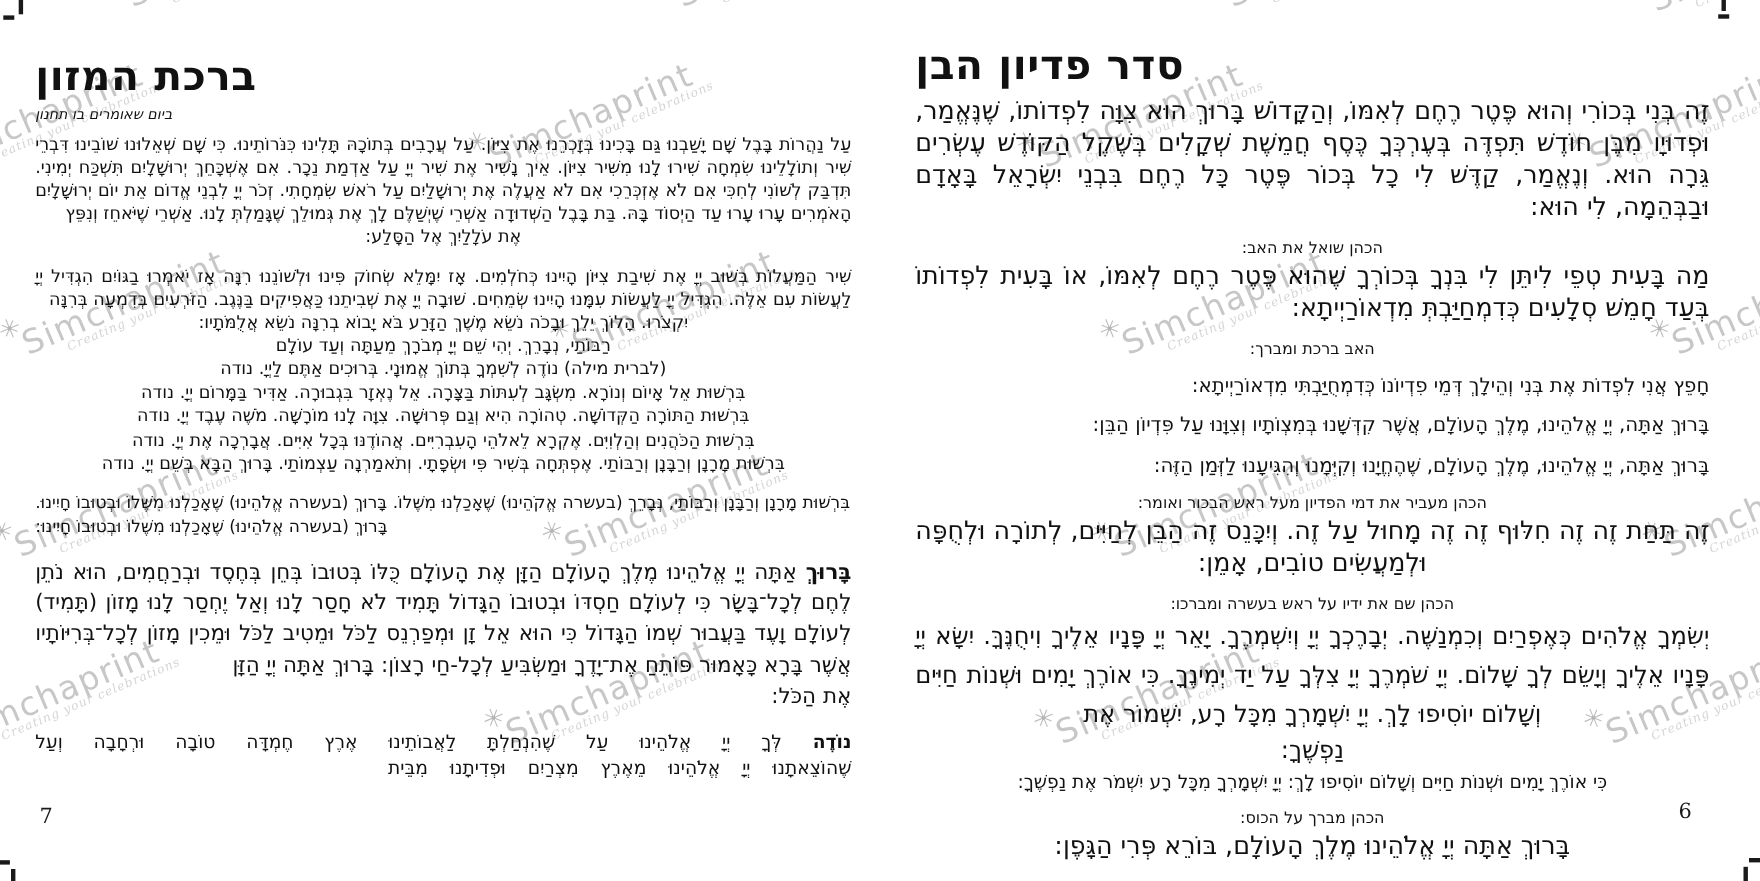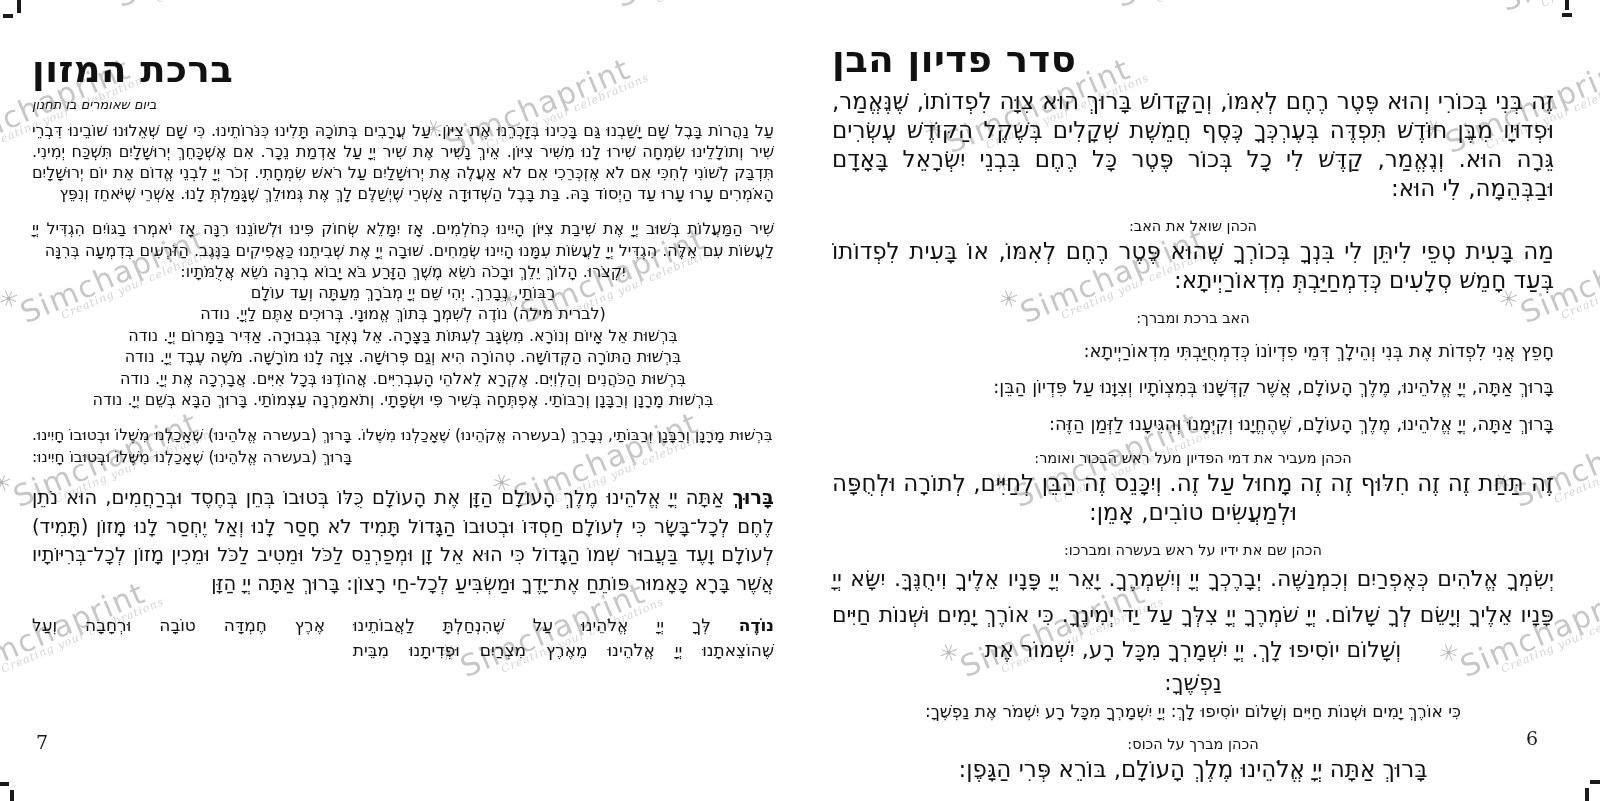--- a/index.html
+++ b/index.html
@@ -89,35 +89,37 @@
 
   <p class="instr">הכהן מברך על הכוס:</p>
   <p class="r-main t-center">בָּרוּךְ אַתָּה יְיָ אֱלֹהֵינוּ מֶלֶךְ הָעוֹלָם, בּוֹרֵא פְּרִי הַגָּפֶן:</p>
 </section>
 
 <section class="page" id="left-page">
   <h1 class="page-title">ברכת המזון</h1>
   <p class="subtitle">ביום שאומרים בו תחנון</p>
 
   <p class="l-small t-just">עַל נַהֲרוֹת בָּבֶל שָׁם יָשַׁבְנוּ גַּם בָּכִינוּ בְּזָכְרֵנוּ אֶת צִיּוֹן. עַל עֲרָבִים בְּתוֹכָהּ תָּלִינוּ כִּנֹּרוֹתֵינוּ. כִּי שָׁם שְׁאֵלוּנוּ שׁוֹבֵינוּ דִּבְרֵי שִׁיר וְתוֹלָלֵינוּ שִׂמְחָה שִׁירוּ לָנוּ מִשִּׁיר צִיּוֹן. אֵיךְ נָשִׁיר אֶת שִׁיר יְיָ עַל אַדְמַת נֵכָר. אִם אֶשְׁכָּחֵךְ יְרוּשָׁלָיִם תִּשְׁכַּח יְמִינִי. תִּדְבַּק לְשׁוֹנִי לְחִכִּי אִם לֹא אֶזְכְּרֵכִי אִם לֹא אַעֲלֶה אֶת יְרוּשָׁלַיִם עַל רֹאשׁ שִׂמְחָתִי. זְכֹר יְיָ לִבְנֵי אֱדוֹם אֵת יוֹם יְרוּשָׁלָיִם הָאֹמְרִים עָרוּ עָרוּ עַד הַיְסוֹד בָּהּ. בַּת בָּבֶל הַשְּׁדוּדָה אַשְׁרֵי שֶׁיְשַׁלֶּם לָךְ אֶת גְּמוּלֵךְ שֶׁגָּמַלְתְּ לָנוּ. אַשְׁרֵי שֶׁיֹּאחֵז וְנִפֵּץ</p>
+  <p class="l-small t-center">אֶת עֹלָלַיִךְ אֶל הַסָּלַע:</p>
 
   <p class="l-small t-just l-gap">שִׁיר הַמַּעֲלוֹת בְּשׁוּב יְיָ אֶת שִׁיבַת צִיּוֹן הָיִינוּ כְּחֹלְמִים. אָז יִמָּלֵא שְׂחוֹק פִּינוּ וּלְשׁוֹנֵנוּ רִנָּה אָז יֹאמְרוּ בַגּוֹיִם הִגְדִּיל יְיָ לַעֲשׂוֹת עִם אֵלֶּה. הִגְדִּיל יְיָ לַעֲשׂוֹת עִמָּנוּ הָיִינוּ שְׂמֵחִים. שׁוּבָה יְיָ אֶת שְׁבִיתֵנוּ כַּאֲפִיקִים בַּנֶּגֶב. הַזֹּרְעִים בְּדִמְעָה בְּרִנָּה</p>
   <p class="l-small t-center">יִקְצֹרוּ. הָלוֹךְ יֵלֵךְ וּבָכֹה נֹשֵׂא מֶשֶׁךְ הַזָּרַע בֹּא יָבוֹא בְרִנָּה נֹשֵׂא אֲלֻמֹּתָיו:</p>
 
   <p class="l-zline l-gap">רַבּוֹתַי, נְבָרֵךְ. יְהִי שֵׁם יְיָ מְבֹרָךְ מֵעַתָּה וְעַד עוֹלָם</p>
 
   <p class="l-zline">(לברית מילה) נוֹדֶה לְשִׁמְךָ בְּתוֹךְ אֱמוּנָי. בְּרוּכִים אַתֶּם לַיְיָ. נודה</p>
   <p class="l-zline">בִּרְשׁוּת אֵל אָיוֹם וְנוֹרָא. מִשְׂגָּב לְעִתּוֹת בַּצָּרָה. אֵל נֶאְזָר בִּגְבוּרָה. אַדִּיר בַּמָּרוֹם יְיָ. נודה</p>
   <p class="l-zline">בִּרְשׁוּת הַתּוֹרָה הַקְּדוֹשָׁה. טְהוֹרָה הִיא וְגַם פְּרוּשָׁה. צִוָּה לָנוּ מוֹרָשָׁה. מֹשֶׁה עֶבֶד יְיָ. נודה</p>
   <p class="l-zline">בִּרְשׁוּת הַכֹּהֲנִים וְהַלְוִיִּם. אֶקְרָא לֵאלֹהֵי הָעִבְרִיִּים. אֲהוֹדֶנּוּ בְּכָל אִיִּים. אֲבָרְכָה אֶת יְיָ. נודה</p>
   <p class="l-zline">בִּרְשׁוּת מָרָנָן וְרַבָּנָן וְרַבּוֹתַי. אֶפְתְּחָה בְּשִׁיר פִּי וּשְׂפָתָי. וְתֹאמַרְנָה עַצְמוֹתַי. בָּרוּךְ הַבָּא בְּשֵׁם יְיָ. נודה</p>
 
   <p class="l-concl">בִּרְשׁוּת מָרָנָן וְרַבָּנָן וְרַבּוֹתַי, נְבָרֵךְ (בעשרה אֱקֹהֵינוּ) שֶׁאָכַלְנוּ מִשֶּׁלוֹ. בָּרוּךְ (בעשרה אֱלֹהֵינוּ) שֶׁאָכַלְנוּ מִשֶּׁלוֹ וּבְטוּבוֹ חָיִינוּ. בָּרוּךְ (בעשרה אֱלֹהֵינוּ) שֶׁאָכַלְנוּ מִשֶּׁלוֹ וּבְטוּבוֹ חָיִינוּ:</p>
 
   <p class="l-hazan"><span class="lead">בָּרוּךְ</span><span> אַתָּה יְיָ אֱלֹהֵינוּ מֶלֶךְ הָעוֹלָם הַזָּן אֶת הָעוֹלָם כֻּלּוֹ בְּטוּבוֹ בְּחֵן בְּחֶסֶד וּבְרַחֲמִים, הוּא נֹתֵן לֶחֶם לְכָל־בָּשָׂר כִּי לְעוֹלָם חַסְדּוֹ וּבְטוּבוֹ הַגָּדוֹל תָּמִיד לֹא חָסַר לָנוּ וְאַל יֶחְסַר לָנוּ מָזוֹן (תָּמִיד) לְעוֹלָם וָעֶד בַּעֲבוּר שְׁמוֹ הַגָּדוֹל כִּי הוּא אֵל זָן וּמְפַרְנֵס לַכֹּל וּמֵטִיב לַכֹּל וּמֵכִין מָזוֹן לְכָל־בְּרִיּוֹתָיו אֲשֶׁר בָּרָא כָּאָמוּר פּוֹתֵחַ אֶת־יָדֶךָ וּמַשְׂבִּיעַ לְכָל-חַי רָצוֹן: בָּרוּךְ אַתָּה יְיָ הַזָּן</span></p>
+  <p class="l-hazan t-center" style="margin-top:0;">אֶת הַכֹּל:</p>
 
   <p class="l-nodeh"><span class="lead">נוֹדֶה</span><span> לְּךָ יְיָ אֱלֹהֵינוּ עַל שֶׁהִנְחַלְתָּ לַאֲבוֹתֵינוּ אֶרֶץ חֶמְדָּה טוֹבָה וּרְחָבָה וְעַל שֶׁהוֹצֵאתָנוּ יְיָ אֱלֹהֵינוּ מֵאֶרֶץ מִצְרַיִם וּפְדִיתָנוּ מִבֵּית</span></p>
 </section>
 
 <div class="page-number" id="left-page-number">7</div>
 <div class="page-number" id="right-page-number">6</div>
 
 <div class="crop" style="left:3px;top:14px;width:10px;height:4px;"></div>
 <div class="crop" style="left:17px;top:0;width:4px;height:13px;"></div>
 <div class="crop" style="left:1565px;top:0;width:4px;height:10px;"></div>

